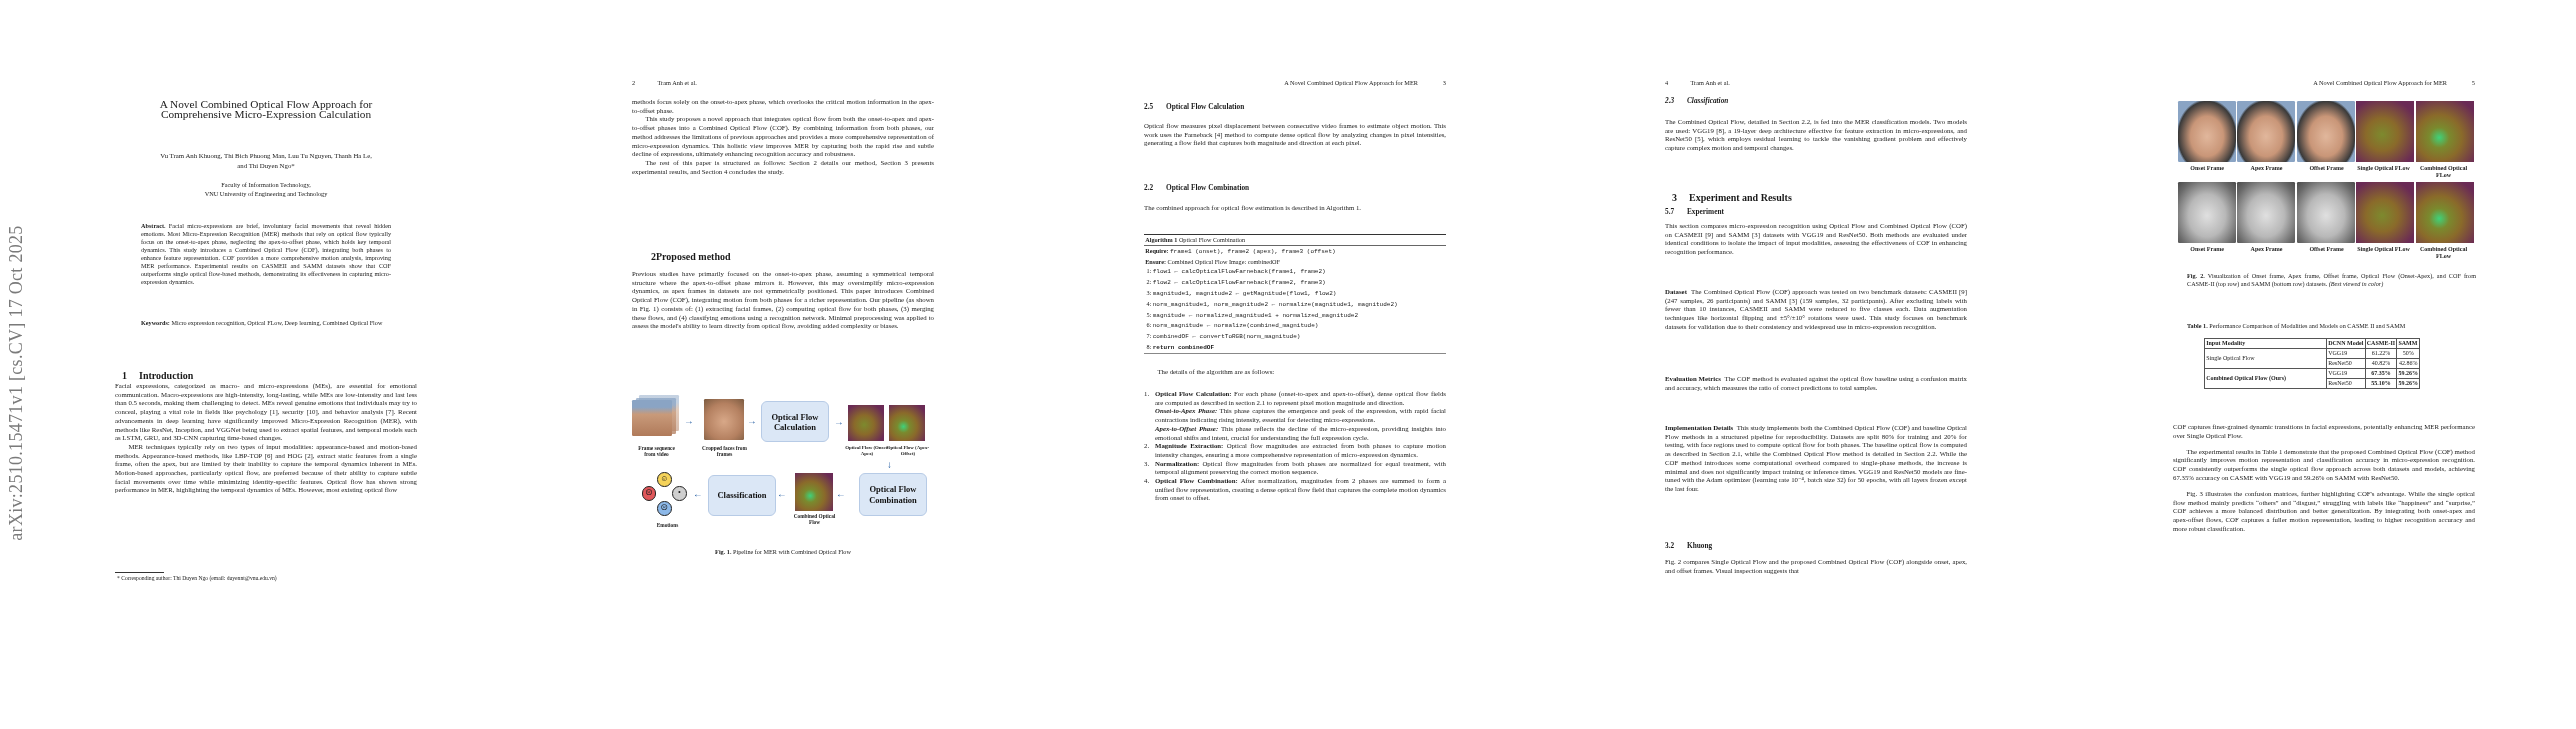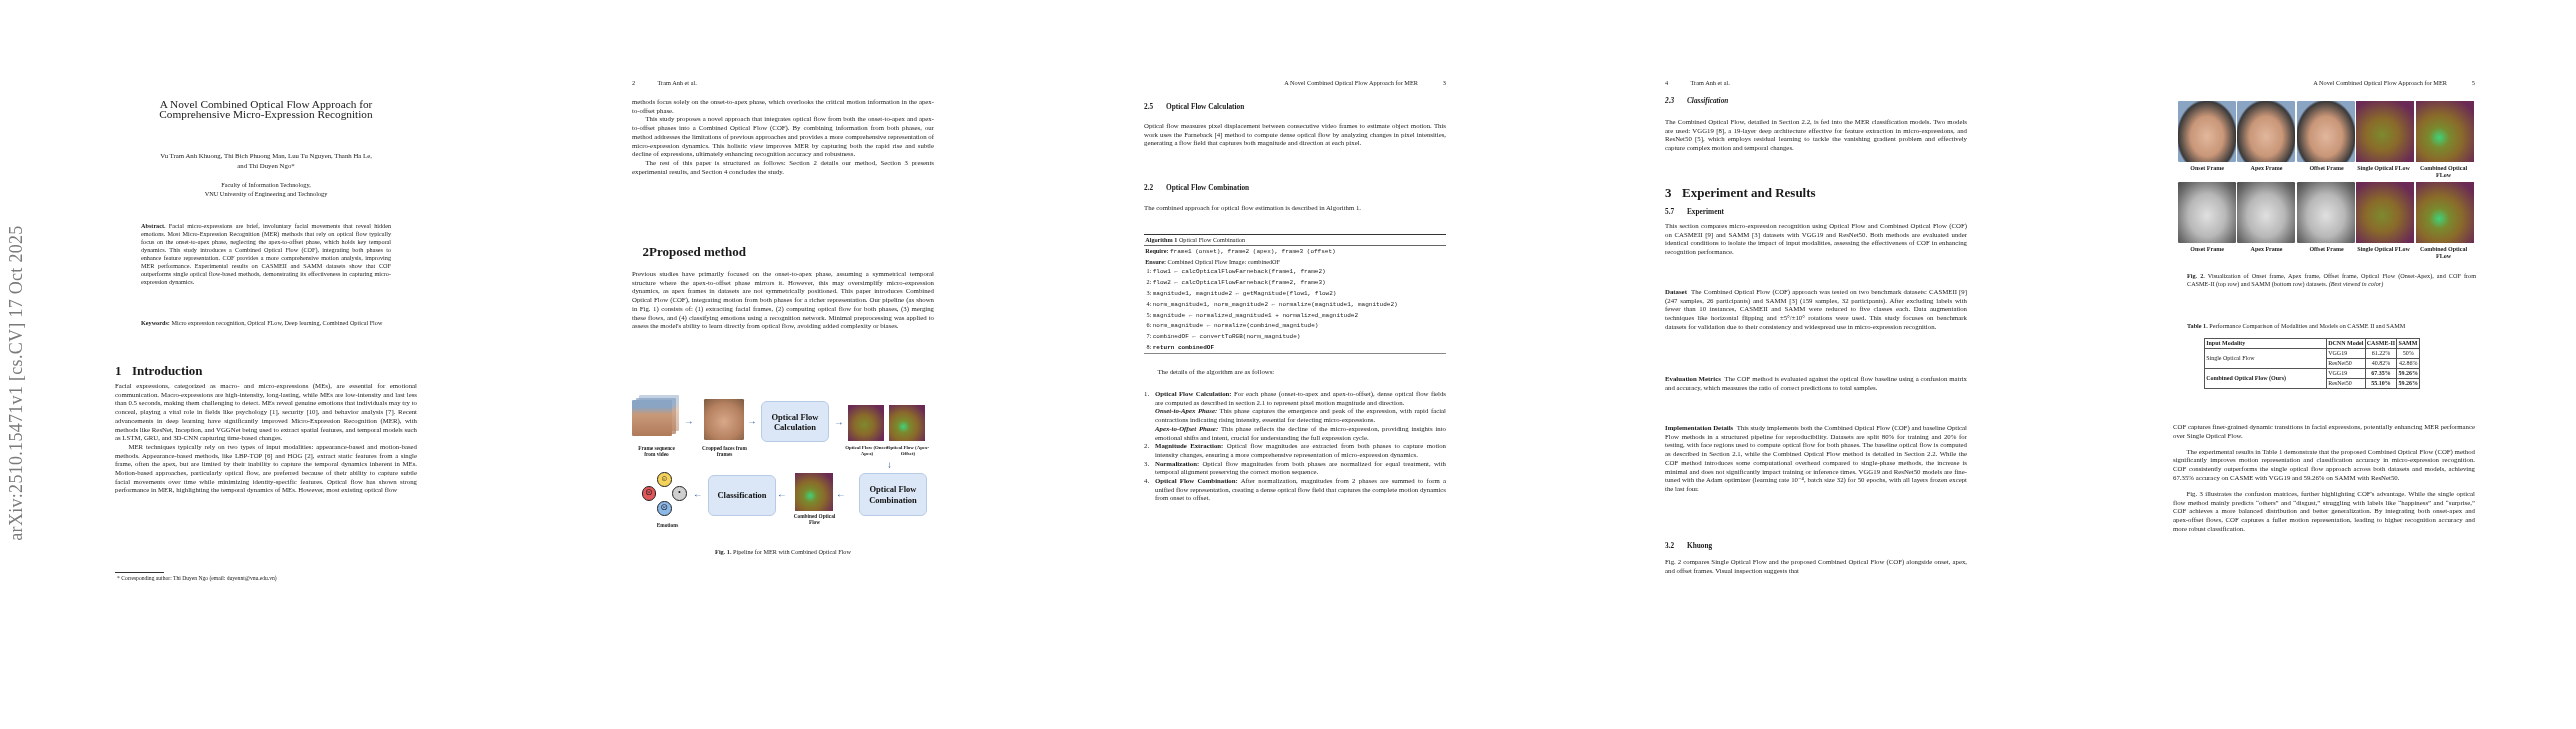--- a/index.html
+++ b/index.html
@@ -20,21 +20,21 @@
   .running-head.even .num { left: 0; }
   .running-head.even .title { position: absolute; left: 25.5px; }
   .running-head.odd .num { right: 0; }
   .running-head.odd .title { position: absolute; right: 28px; }
   .paper-title { position: absolute; top: 99px; left: 115px; width: 302px; text-align: center; font-size: 11.3px; line-height: 10px; font-weight: normal; }
   .authors { position: absolute; top: 151px; left: 115px; width: 302px; text-align: center; font-size: 6.8px; line-height: 10px; }
   .affil { position: absolute; top: 180px; left: 115px; width: 302px; text-align: center; font-size: 6.3px; line-height: 9.4px; }
   .abstract { position: absolute; top: 222px; left: 141px; width: 250px; font-size: 6.2px; line-height: 8px; text-align: justify; }
   .keywords { position: absolute; top: 319px; left: 141px; width: 250px; font-size: 6.2px; line-height: 8px; }
   b, .bold { font-weight: bold; }
-  h2.section { font-size: 13px; font-weight: bold; margin: 0; position: absolute; }
+  h2.section { font-size: 10px; font-weight: bold; margin: 7px; position: absolute; }
   h3.subsection { font-size: 7.3px; font-weight: bold; position: absolute; }
   .sec-num { display: inline-block; width: 17px; }
   .sub-num { display: inline-block; width: 22px; }
   p.par { text-indent: 0; }
   p.indent { text-indent: 13.4px; }
   .footnote-rule { position: absolute; width: 49px; border-top: 0.6px solid #333; }
   .footnote { position: absolute; font-size: 5.6px; line-height: 7.3px; }
   .tt { font-family: "Liberation Mono", "DejaVu Sans Mono", monospace; font-size: 6px; }
   .algo { position: absolute; left: 114px; width: 302px; top: 234px; font-size: 6.2px; line-height: 9.8px; }
   .algo .rule-top { border-top: 0.9px solid #333; }
@@ -72,21 +72,21 @@
 </head>
 <body>
 
 <div class="page p1">
   <div class="arxiv-stamp">
     <span>arXiv:2510.15471v1  [cs.CV]  17 Oct 2025</span>
   </div>
 
   <h1 class="paper-title">
     <span>A Novel Combined Optical Flow Approach for</span><br>
-    <span>Comprehensive Micro-Expression Recognition</span>
+    <span>Comprehensive Micro-Expression Calculation</span>
   </h1>
 
   <div class="authors">
     <span>Vu Tram Anh Khuong, Thi Bich Phuong Man, Luu Tu Nguyen, Thanh Ha Le,</span><br>
     <span>and Thi Duyen Ngo*</span>
   </div>
 
   <div class="affil">
     <span>Faculty of Information Technology,</span><br>
     <span>VNU University of Engineering and Technology</span>

